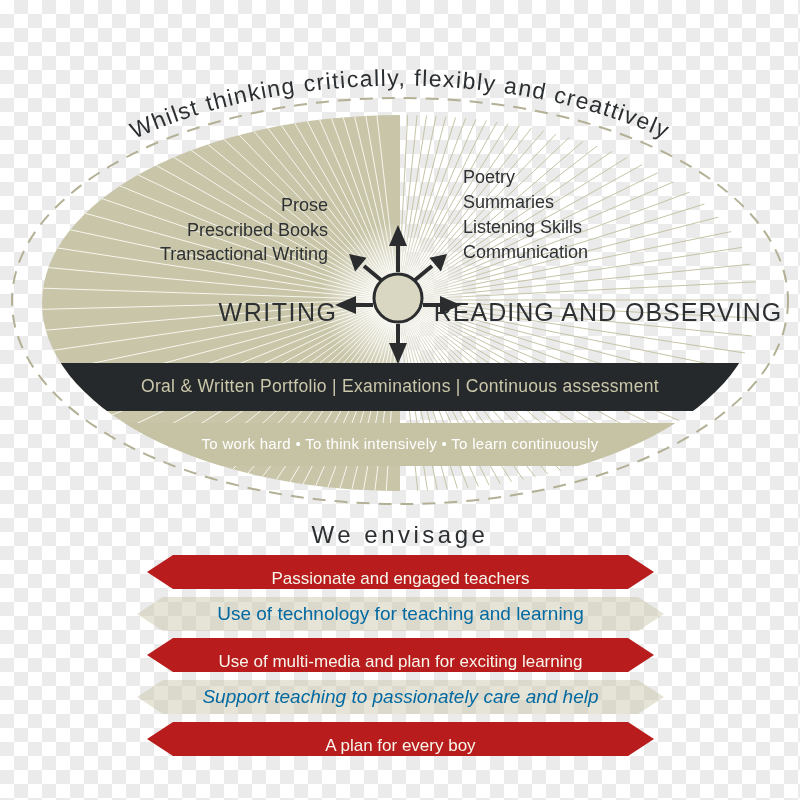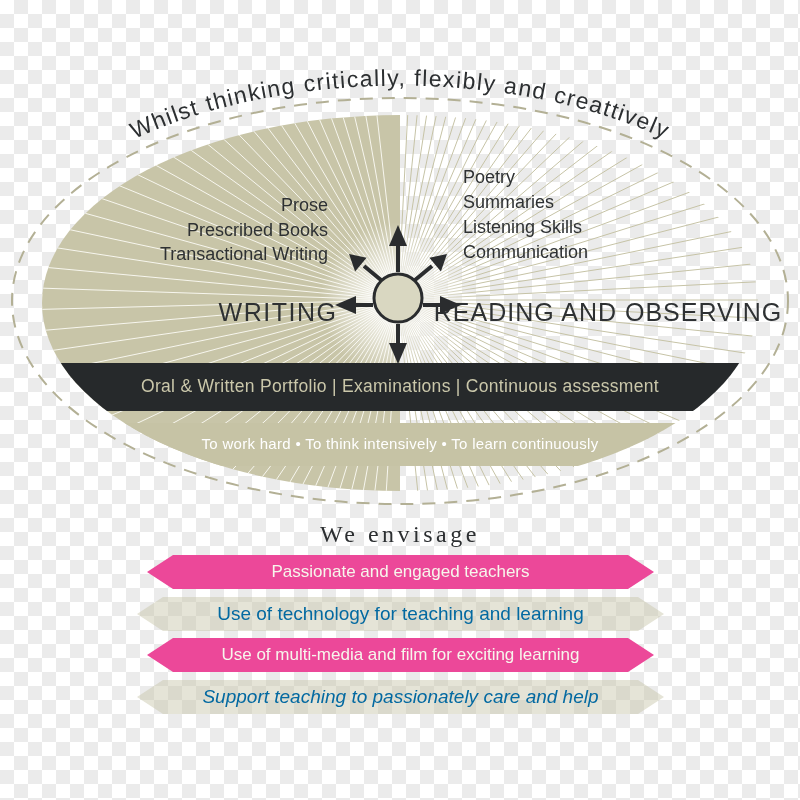--- a/index.html
+++ b/index.html
@@ -13,31 +13,30 @@
     background-position:0 0,14px 14px;
     background-size:28px 28px;
   }
   .canvas{position:relative;width:800px;height:800px;}
   .diagram-svg{position:absolute;left:0;top:0;}
 
   .envisage-heading{
     position:absolute;left:0;top:521px;width:800px;
     text-align:center;font-size:24px;letter-spacing:3.5px;
     color:#2c2f31;
-    font-family:Liberation Serif, serif;
   }
   .ribbon{
     position:absolute;height:34px;
     display:flex;align-items:center;justify-content:center;
     clip-path:polygon(0 50%, 26px 0, calc(100% - 26px) 0, 100% 50%, calc(100% - 26px) 100%, 26px 100%);
     text-align:center;
   }
   .ribbon.solid{
     left:147px;width:507px;
-    background:#ec4899;color:#f7f6ec;font-size:17px;
+    background:#b91c1c;color:#f7f6ec;font-size:17px;align-items:flex-end;
   }
   .ribbon.light{
     left:137px;width:527px;
     background:rgba(198,195,167,0.45);color:#0369a1;font-size:19px;
   }
   .r1{top:555px;} .r2{top:597px;} .r3{top:638px;} .r4{top:680px;font-style:italic;} .r5{top:722px;}
 
   text{font-family:"Liberation Sans", sans-serif;}
 </style>
 </head>
@@ -230,19 +229,22 @@
 
   <div class="envisage-heading">We envisage</div>
 
   <div class="ribbon solid r1">
     <span>Passionate and engaged teachers</span>
   </div>
   <div class="ribbon light r2">
     <span>Use of technology for teaching and learning</span>
   </div>
   <div class="ribbon solid r3">
-    <span>Use of multi-media and film for exciting learning</span>
+    <span>Use of multi-media and plan for exciting learning</span>
   </div>
   <div class="ribbon light r4">
     <span>Support teaching to passionately care and help</span>
   </div>
+  <div class="ribbon solid r5">
+    <span>A plan for every boy</span>
+  </div>
 
 </div>
 
 </body></html>

